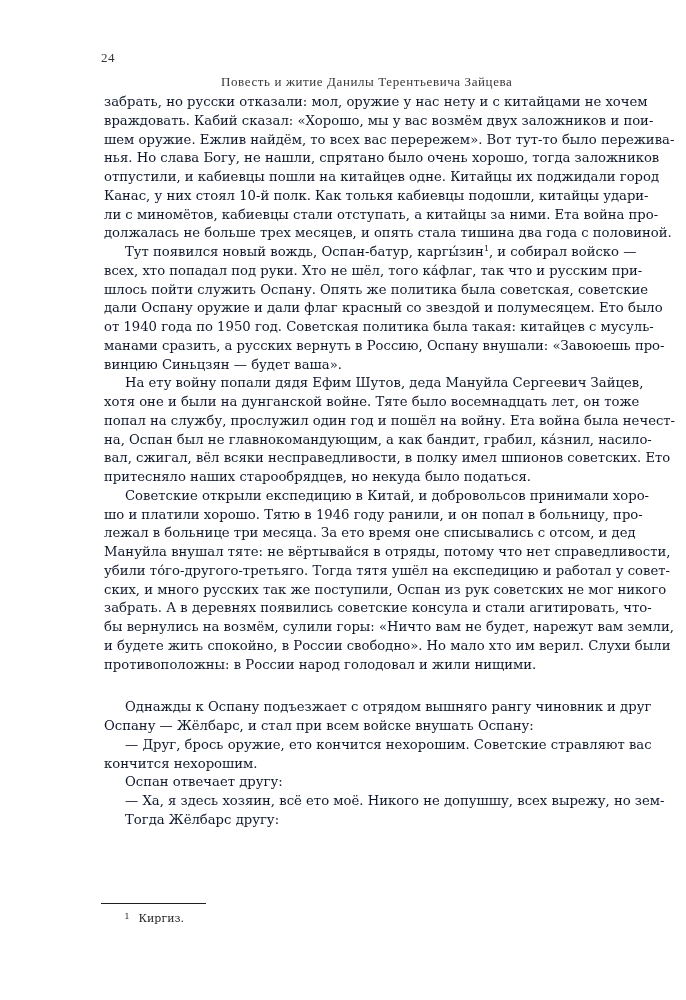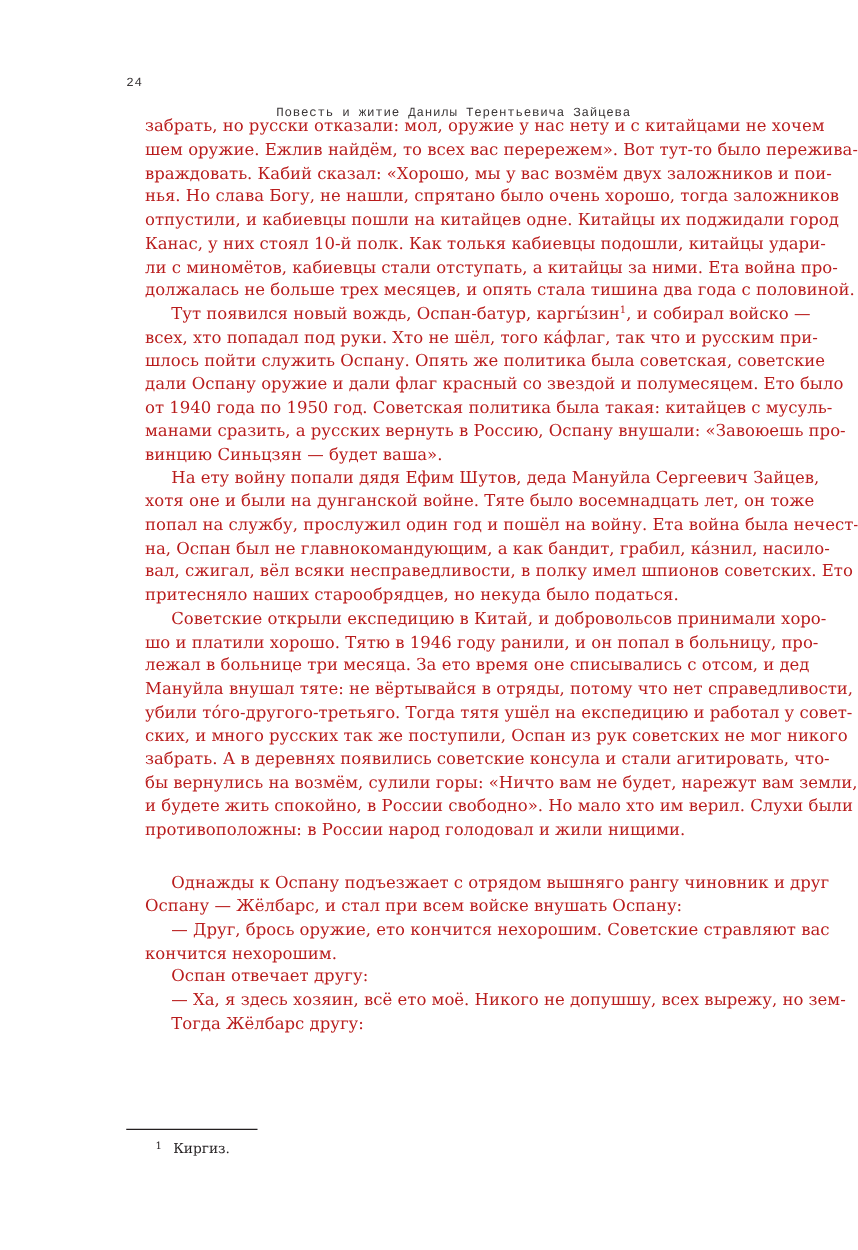--- a/index.html
+++ b/index.html
@@ -1,26 +1,26 @@
 <!DOCTYPE html>
 <html><head>
   <meta charset="utf-8">
   <style>
     html, body { margin: 0; padding: 0; background: #ffffff; }
     body { width: 686px; height: 1000px; position: relative; overflow: hidden; color: #231f20; }
     .page { position: absolute; left: 0; top: 0; width: 686px; height: 1000px; background: #ffffff; }
     .running-head {
-      position: absolute; top: 62px; left: 101px; width: 500px; height: 20px;
-      font-family: Liberation Mono, monospace; font-size: 10px; letter-spacing: 0.6px; color: #3a3637;
+      position: absolute; top: 50px; left: 101px; width: 500px; height: 20px;
+      font-family: Liberation Serif, serif; font-size: 13px; letter-spacing: 0.6px; color: #3a3637;
     }
     .page-number { position: absolute; left: 0; top: 0; }
     .running-title { position: absolute; left: 120px; top: 0; white-space: nowrap; margin-top: 24px; }
     .body-text {
-      position: absolute; top: 93px; left: 116px; width: 497px;
-      font-family: "DejaVu Serif", serif; font-size: 13.2px; line-height: 18.75px; color: #b91c1c;
+      position: absolute; top: 93px; left: 104px; width: 497px;
+      font-family: "DejaVu Serif", serif; font-size: 13.2px; line-height: 18.75px; color: #0f172a;
     }
     .line { white-space: nowrap; text-align-last: justify; text-align: justify; display: block; height: 18.75px; overflow: visible; }
     .line.last { text-align-last: left; }
     .indent { padding-left: 21px; }
     .gap { height: 24px; }
     .footnote-rule { position: absolute; left: 101px; top: 903px; width: 105px; border-top: 1px solid #231f20; }
     .footnote {
       position: absolute; left: 111px; top: 912px; font-family: "DejaVu Serif", serif; font-size: 11px; color: #231f20;
     }
     .footnote .fn-mark { display: inline-block; width: 16px; font-size: 8px; vertical-align: 3px; text-align: center; margin-left: 8px; }
@@ -33,22 +33,22 @@
 
   <div class="running-head">
     <span class="page-number">24</span>
     <span class="running-title">Повесть и житие Данилы Терентьевича Зайцева</span>
   </div>
 
   <div class="body-text">
 
     <div>
       <span class="line">забрать, но русски отказали: мол, оружие у нас нету и с китайцами не хочем</span>
+      <span class="line">враждовать. Кабий сказал: «Хорошо, мы у вас возмём двух заложников и пои-</span>
       <span class="line">шем оружие. Ежлив найдём, то всех вас перережем». Вот тут-то было пережива-</span>
-      <span class="line">враждовать. Кабий сказал: «Хорошо, мы у вас возмём двух заложников и пои-</span>
       <span class="line">нья. Но слава Богу, не нашли, спрятано было очень хорошо, тогда заложников</span>
       <span class="line">отпустили, и кабиевцы пошли на китайцев одне. Китайцы их поджидали город</span>
       <span class="line">Канас, у них стоял 10-й полк. Как толькя кабиевцы подошли, китайцы удари-</span>
       <span class="line">ли с миномётов, кабиевцы стали отступать, а китайцы за ними. Ета война про-</span>
       <span class="line">должалась не больше трех месяцев, и опять стала тишина два года с половиной.</span>
     </div>
 
     <div>
       <span class="line indent"><span>Тут появился новый вождь, Оспан-батур, каргы́зин</span><sup>1</sup><span>, и собирал войско —</span></span>
       <span class="line">всех, хто попадал под руки. Хто не шёл, того ка́флаг, так что и русским при-</span>

